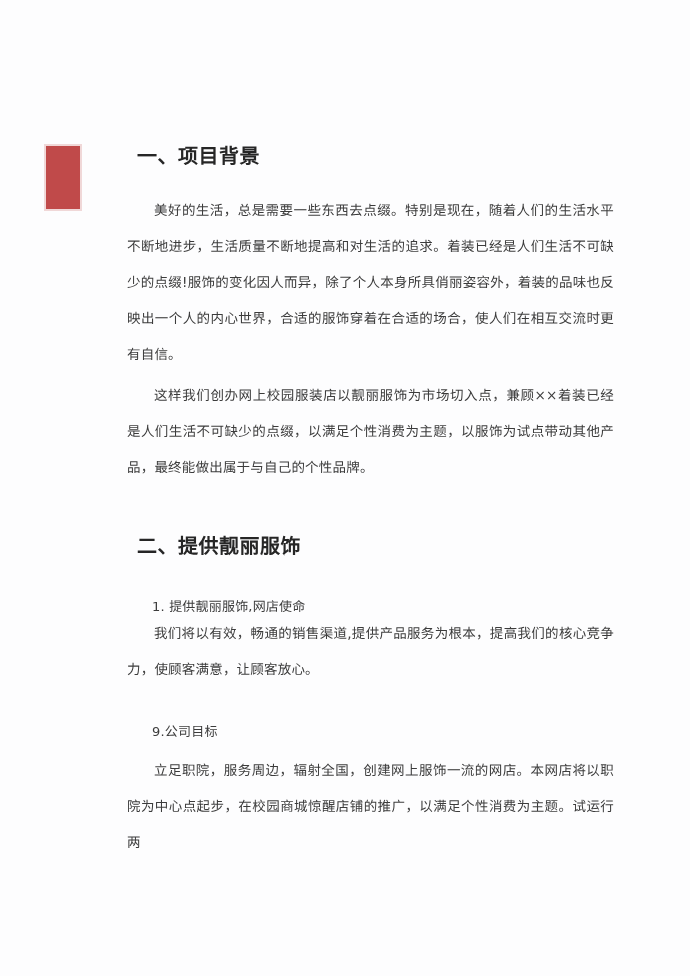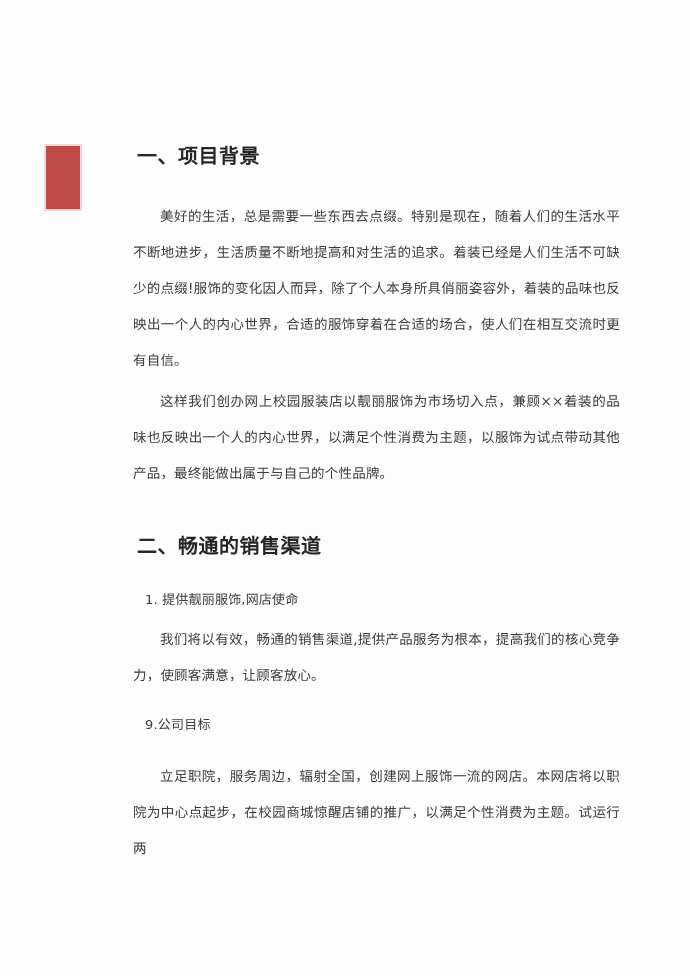--- a/index.html
+++ b/index.html
@@ -69,63 +69,63 @@
     width: 487px;
   }
 
   .para {
     position: absolute;
     left: 0;
     width: 487px;
     font-size: 13.5px;
     color: #3c3c3c;
     line-height: 36px;
-    margin: 16px;
+    margin: 10px;
     text-indent: 27px;
     text-align: justify;
     text-justify: inter-ideograph;
     letter-spacing: 0.2px;
   }
 
   .para-intro   { top: 182px; }
   .para-market  { top: 367px; }
   .para-service { top: 605px; }
   .para-goal    { top: 742px; }
 
   .subhead {
     position: absolute;
     left: 0;
     width: 487px;
     font-size: 13px;
     color: #3c3c3c;
     line-height: 28px;
-    margin: 8px;
+    margin: 15px;
     padding-left: 20px;
     letter-spacing: 0.2px;
   }
 
   .subhead-mission { top: 578px; }
   .subhead-target  { top: 703px; }
 </style>
 </head>
 <body>
 
 <div class="page">
 
   <div class="deco-block"></div>
 
   <div class="content">
 
     <h1 class="h1 h1-first">一、项目背景</h1>
 
     <p class="para para-intro">美好的生活，总是需要一些东西去点缀。特别是现在，随着人们的生活水平不断地进步，生活质量不断地提高和对生活的追求。着装已经是人们生活不可缺少的点缀!服饰的变化因人而异，除了个人本身所具俏丽姿容外，着装的品味也反映出一个人的内心世界，合适的服饰穿着在合适的场合，使人们在相互交流时更有自信。</p>
 
-    <p class="para para-market">这样我们创办网上校园服装店以靓丽服饰为市场切入点，兼顾××着装的品味也反映出一个人的内心世界，以满足个性消费为主题，以服饰为试点带动其他产品，最终能做出属于与自己的个性品牌。</p>
+    <p class="para para-market">这样我们创办网上校园服装店以靓丽服饰为市场切入点，兼顾××着装已经是人们生活不可缺少的点缀，以满足个性消费为主题，以服饰为试点带动其他产品，最终能做出属于与自己的个性品牌。</p>
 
-    <h1 class="h1 h1-second">二、畅通的销售渠道</h1>
+    <h1 class="h1 h1-second">二、提供靓丽服饰</h1>
 
     <p class="subhead subhead-mission">1. 提供靓丽服饰,网店使命</p>
 
     <p class="para para-service">我们将以有效，畅通的销售渠道,提供产品服务为根本，提高我们的核心竞争力，使顾客满意，让顾客放心。</p>
 
     <p class="subhead subhead-target">9.公司目标</p>
 
     <p class="para para-goal">立足职院，服务周边，辐射全国，创建网上服饰一流的网店。本网店将以职院为中心点起步，在校园商城惊醒店铺的推广，以满足个性消费为主题。试运行两</p>
 
   </div>

